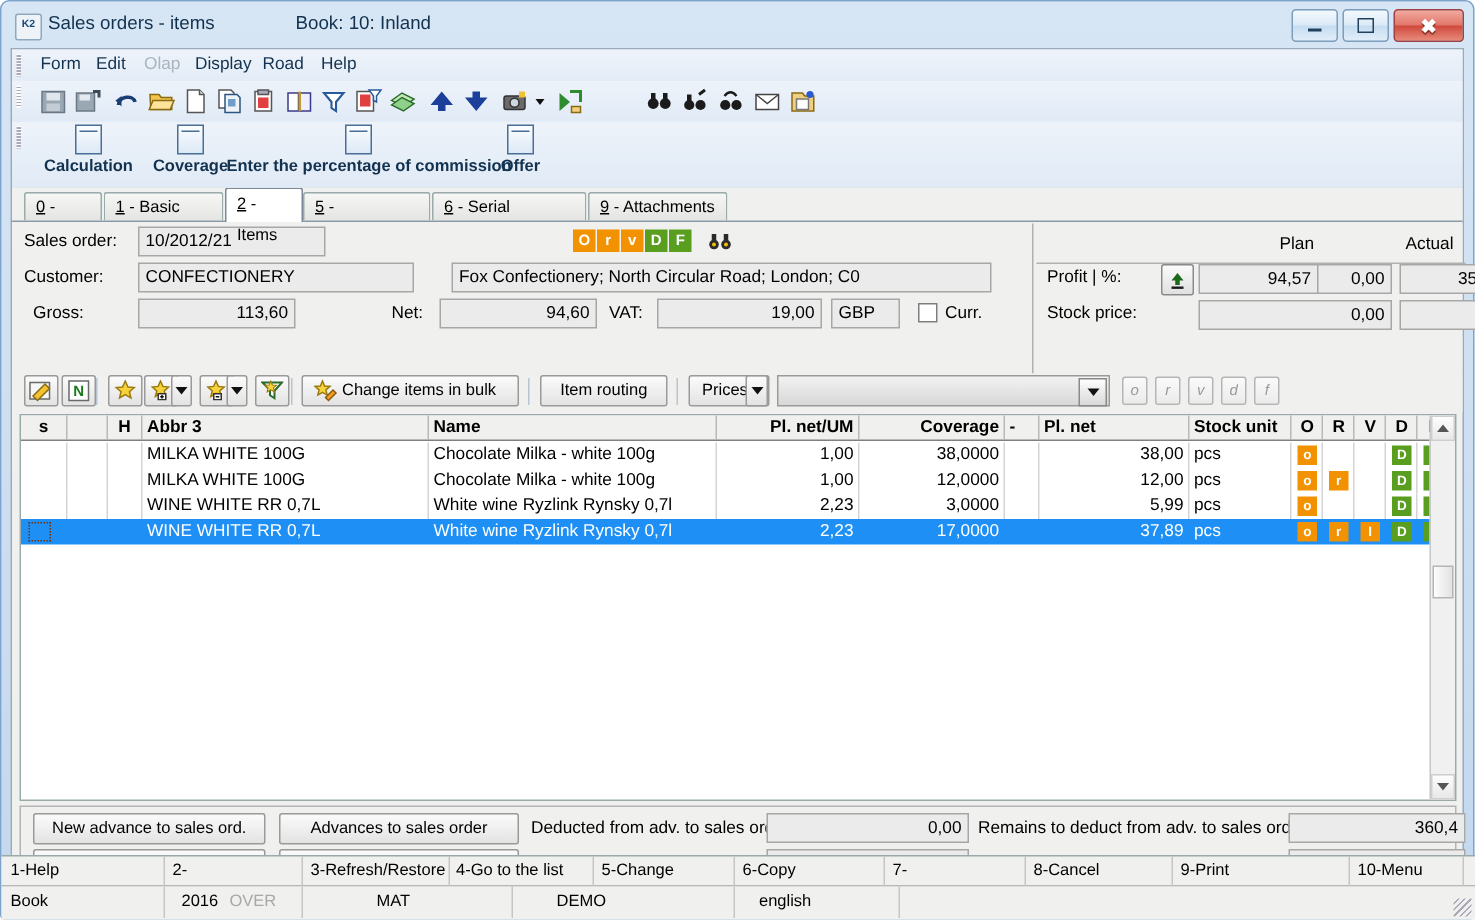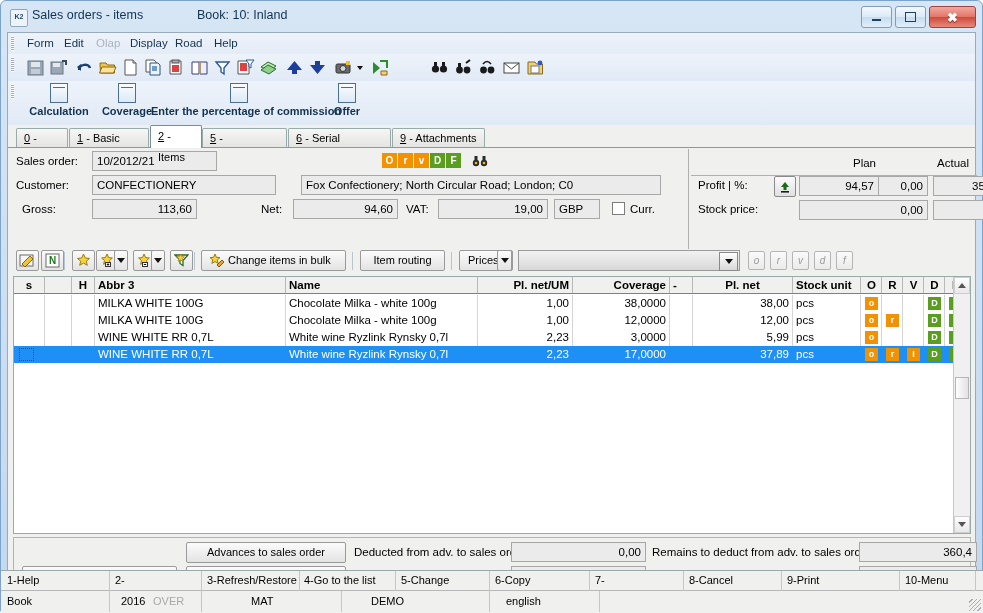--- a/index.html
+++ b/index.html
@@ -461,21 +461,21 @@
 
       <div class="ghead">
         <div class="gh" style="left:0;width:30px;text-align:center">s</div>
         <div class="gh" style="left:31px;width:26px"></div>
         <div class="gh" style="left:58px;width:22px;text-align:center">H</div>
         <div class="gh" style="left:81px;width:190px">Abbr 3</div>
         <div class="gh" style="left:272px;width:191px">Name</div>
         <div class="gh" style="left:464px;width:94px;text-align:right">Pl. net/UM</div>
         <div class="gh" style="left:559px;width:96px;text-align:right">Coverage</div>
         <div class="gh" style="left:656px;width:22px">-</div>
-        <div class="gh" style="left:679px;width:99px;text-align:center">Pl. net</div>
+        <div class="gh" style="left:679px;width:99px;text-align:left">Pl. net</div>
         <div class="gh" style="left:779px;width:67px">Stock unit</div>
         <div class="gh" style="left:847px;width:21px;text-align:center">O</div>
         <div class="gh" style="left:868px;width:21px;text-align:center">R</div>
         <div class="gh" style="left:889px;width:21px;text-align:center">V</div>
         <div class="gh" style="left:910px;width:21px;text-align:center">D</div>
         <div class="gh" style="left:931px;width:21px;text-align:center">F</div>
         <div class="gsep" style="left:30px"></div>
           <div class="gsep" style="left:57px"></div>
         <div class="gsep" style="left:80px"></div>
           <div class="gsep" style="left:271px"></div>
@@ -590,20 +590,21 @@
             <div class="tri-up"></div>
           </div>
         <div class="thumb" style="top:100px"></div>
         <div class="ar" style="bottom:0">
             <div class="tri-dn"></div>
           </div>
       </div>
     </div>
 
     <div class="bottom">
+      <div class="bbtn" style="left:8px;top:4px;width:155px">New advance to sales ord.</div>
       <div class="bbtn" style="left:8px;top:28px;width:155px">New adv. to sales ord. in %</div>
       <div class="bbtn" style="left:172px;top:4px;width:160px">Advances to sales order</div>
       <div class="bbtn" style="left:172px;top:28px;width:160px">Advances to customer</div>
 
       <div class="lab" style="left:340px;top:8px">Deducted from adv. to sales ord.:</div>
       <div class="fld r" style="left:497px;top:4px;width:135px">0,00</div>
       <div class="lab" style="left:340px;top:32px">Deducted from adv. to customer:</div>
       <div class="fld r" style="left:497px;top:28px;width:135px">0,00</div>
 
       <div class="lab" style="left:638px;top:8px">Remains to deduct from adv. to sales order:</div>

